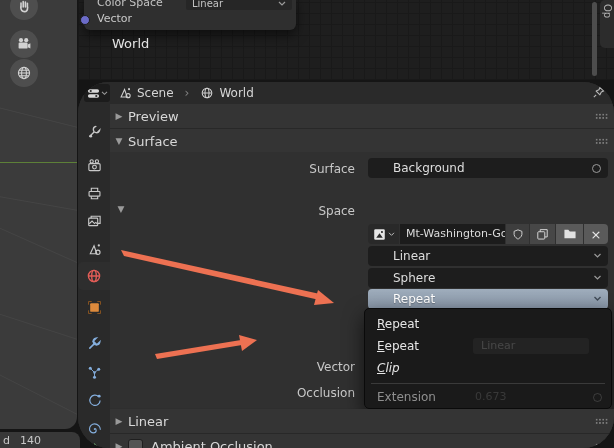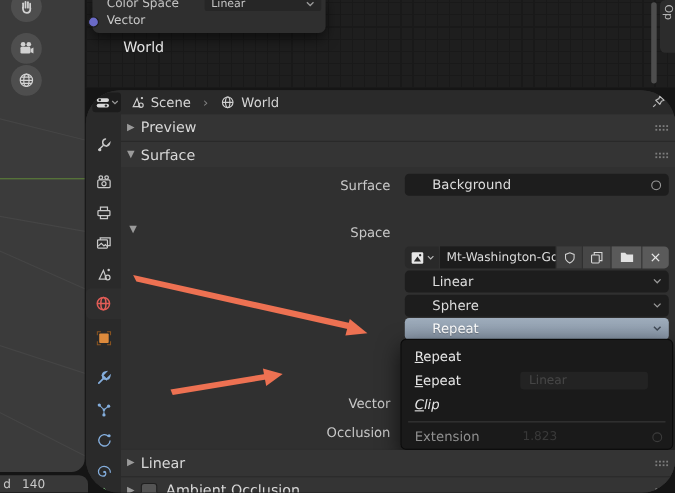--- a/index.html
+++ b/index.html
@@ -469,21 +469,21 @@
               <span>Linear</span>
             </div>
           </div>
           <div class="mi" style="top:48px;font-style:italic;">
             <span class="u">C</span><span>lip</span>
           </div>
           <div class="msep"></div>
           <div class="mfooter">
             <span>Extension</span>
             <span class="ghost" style="left:110px;top:0;">
-              <span>1.823</span>
+              <span>0.673</span>
             </span>
           </div>
           <div class="ghost-sock"></div>
         </div>
       </div>
 
       <div class="panelhdr" style="top:305px;background:#343434;">
         <span class="tri">▶</span>
         <span>Linear</span>
         <span class="dots"></span>

